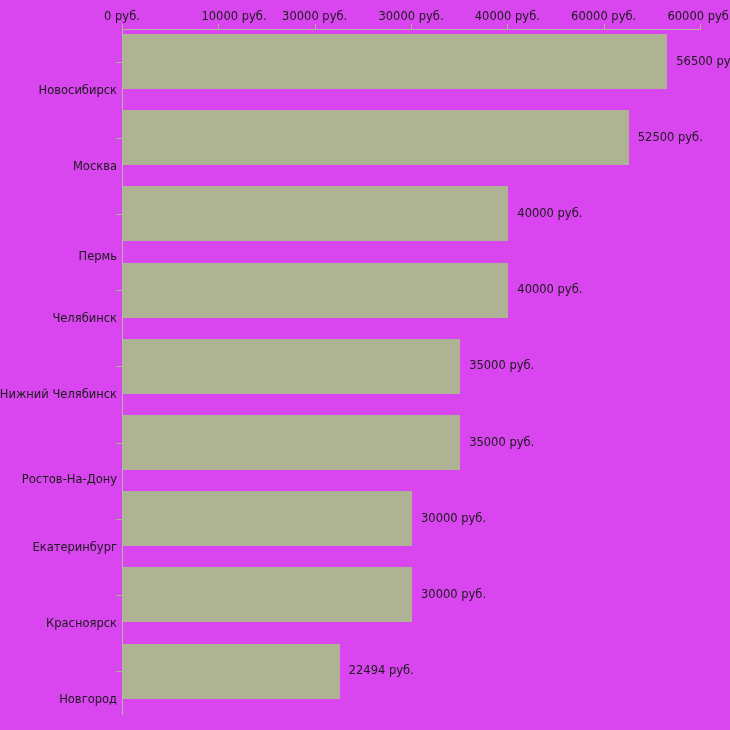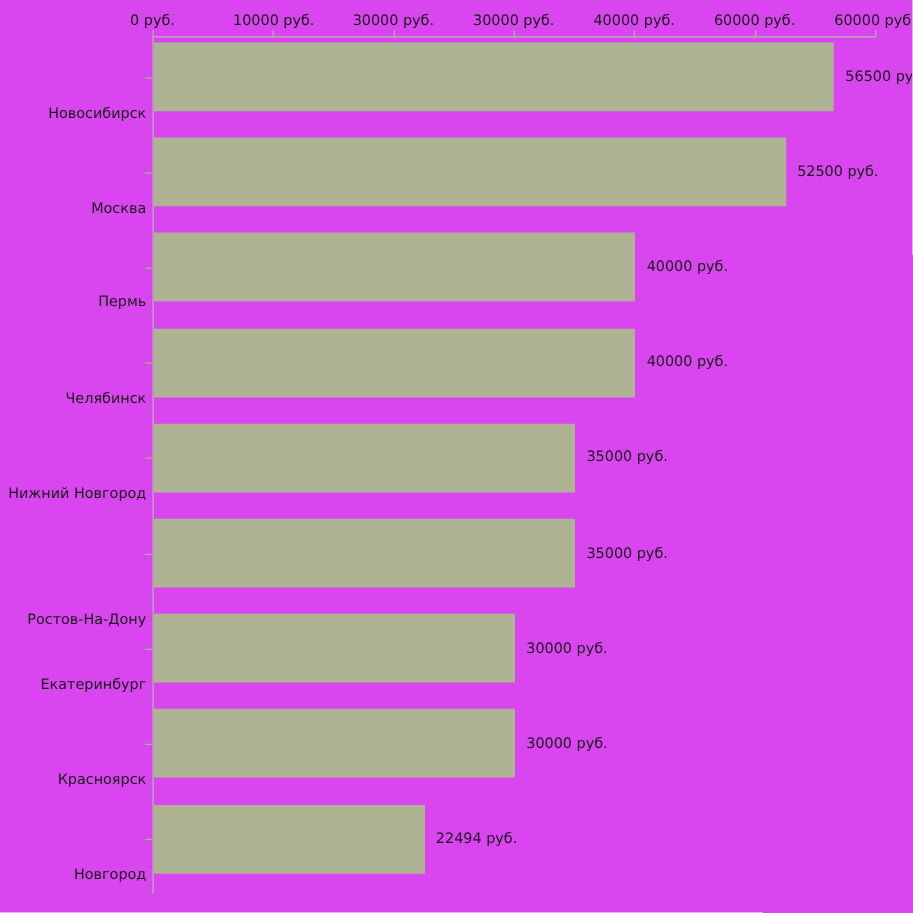--- a/index.html
+++ b/index.html
@@ -85,45 +85,45 @@
 </head>
 <body>
 
 <div id="chart-root">
   <div class="axis-top-line"></div>
   <div class="axis-left-line"></div>
   <div id="xticks">
       <div class="xtick-mark" style="left: 122px;"></div>
       <div class="xtick-label" style="left: 122px;">0 руб.</div>
       <div class="xtick-mark" style="left: 218.333px;"></div>
-      <div class="xtick-label" style="left: 219px;">10000 руб.</div>
+      <div class="xtick-label" style="left: 234px;">10000 руб.</div>
       <div class="xtick-mark" style="left: 314.667px;"></div>
       <div class="xtick-label" style="left: 314.667px;">30000 руб.</div>
       <div class="xtick-mark" style="left: 411px;"></div>
       <div class="xtick-label" style="left: 411px;">30000 руб.</div>
       <div class="xtick-mark" style="left: 507.333px;"></div>
       <div class="xtick-label" style="left: 507.333px;">40000 руб.</div>
       <div class="xtick-mark" style="left: 603.667px;"></div>
       <div class="xtick-label" style="left: 603.667px;">60000 руб.</div>
       <div class="xtick-mark" style="left: 700px;"></div>
       <div class="xtick-label" style="left: 700px;">60000 руб.</div>
     </div>
   <div id="yticks">
       <div class="ytick-mark" style="top: 62px;"></div>
       <div class="ytick-label" style="top: 55.5px;">Новосибирск</div>
       <div class="ytick-mark" style="top: 138px;"></div>
       <div class="ytick-label" style="top: 131.7px;">Москва</div>
       <div class="ytick-mark" style="top: 214px;"></div>
-      <div class="ytick-label" style="top: 207px;">Пермь</div>
+      <div class="ytick-label" style="top: 222px;">Пермь</div>
       <div class="ytick-mark" style="top: 290px;"></div>
       <div class="ytick-label" style="top: 284.1px;">Челябинск</div>
       <div class="ytick-mark" style="top: 366px;"></div>
-      <div class="ytick-label" style="top: 360.3px;">Нижний Новгород</div>
+      <div class="ytick-label" style="top: 360.3px;">Нижний Челябинск</div>
       <div class="ytick-mark" style="top: 443px;"></div>
-      <div class="ytick-label" style="top: 461px; text-align: center;">Ростов-На-Дону</div>
+      <div class="ytick-label" style="top: 445px; text-align: center;">Ростов-На-Дону</div>
       <div class="ytick-mark" style="top: 519px;"></div>
       <div class="ytick-label" style="top: 512.7px;">Екатеринбург</div>
       <div class="ytick-mark" style="top: 595px;"></div>
       <div class="ytick-label" style="top: 588.9px;">Красноярск</div>
       <div class="ytick-mark" style="top: 671px;"></div>
       <div class="ytick-label" style="top: 665.1px;">Новгород</div>
     </div>
   <div id="bars">
       <div class="bar" style="left: 123px; top: 34px; width: 544.283px; height: 55px; background: rgb(174, 179, 148);"></div>
       <div class="bar-value-label" style="left: 676.283px; top: 55.5px;">56500 руб</div>

